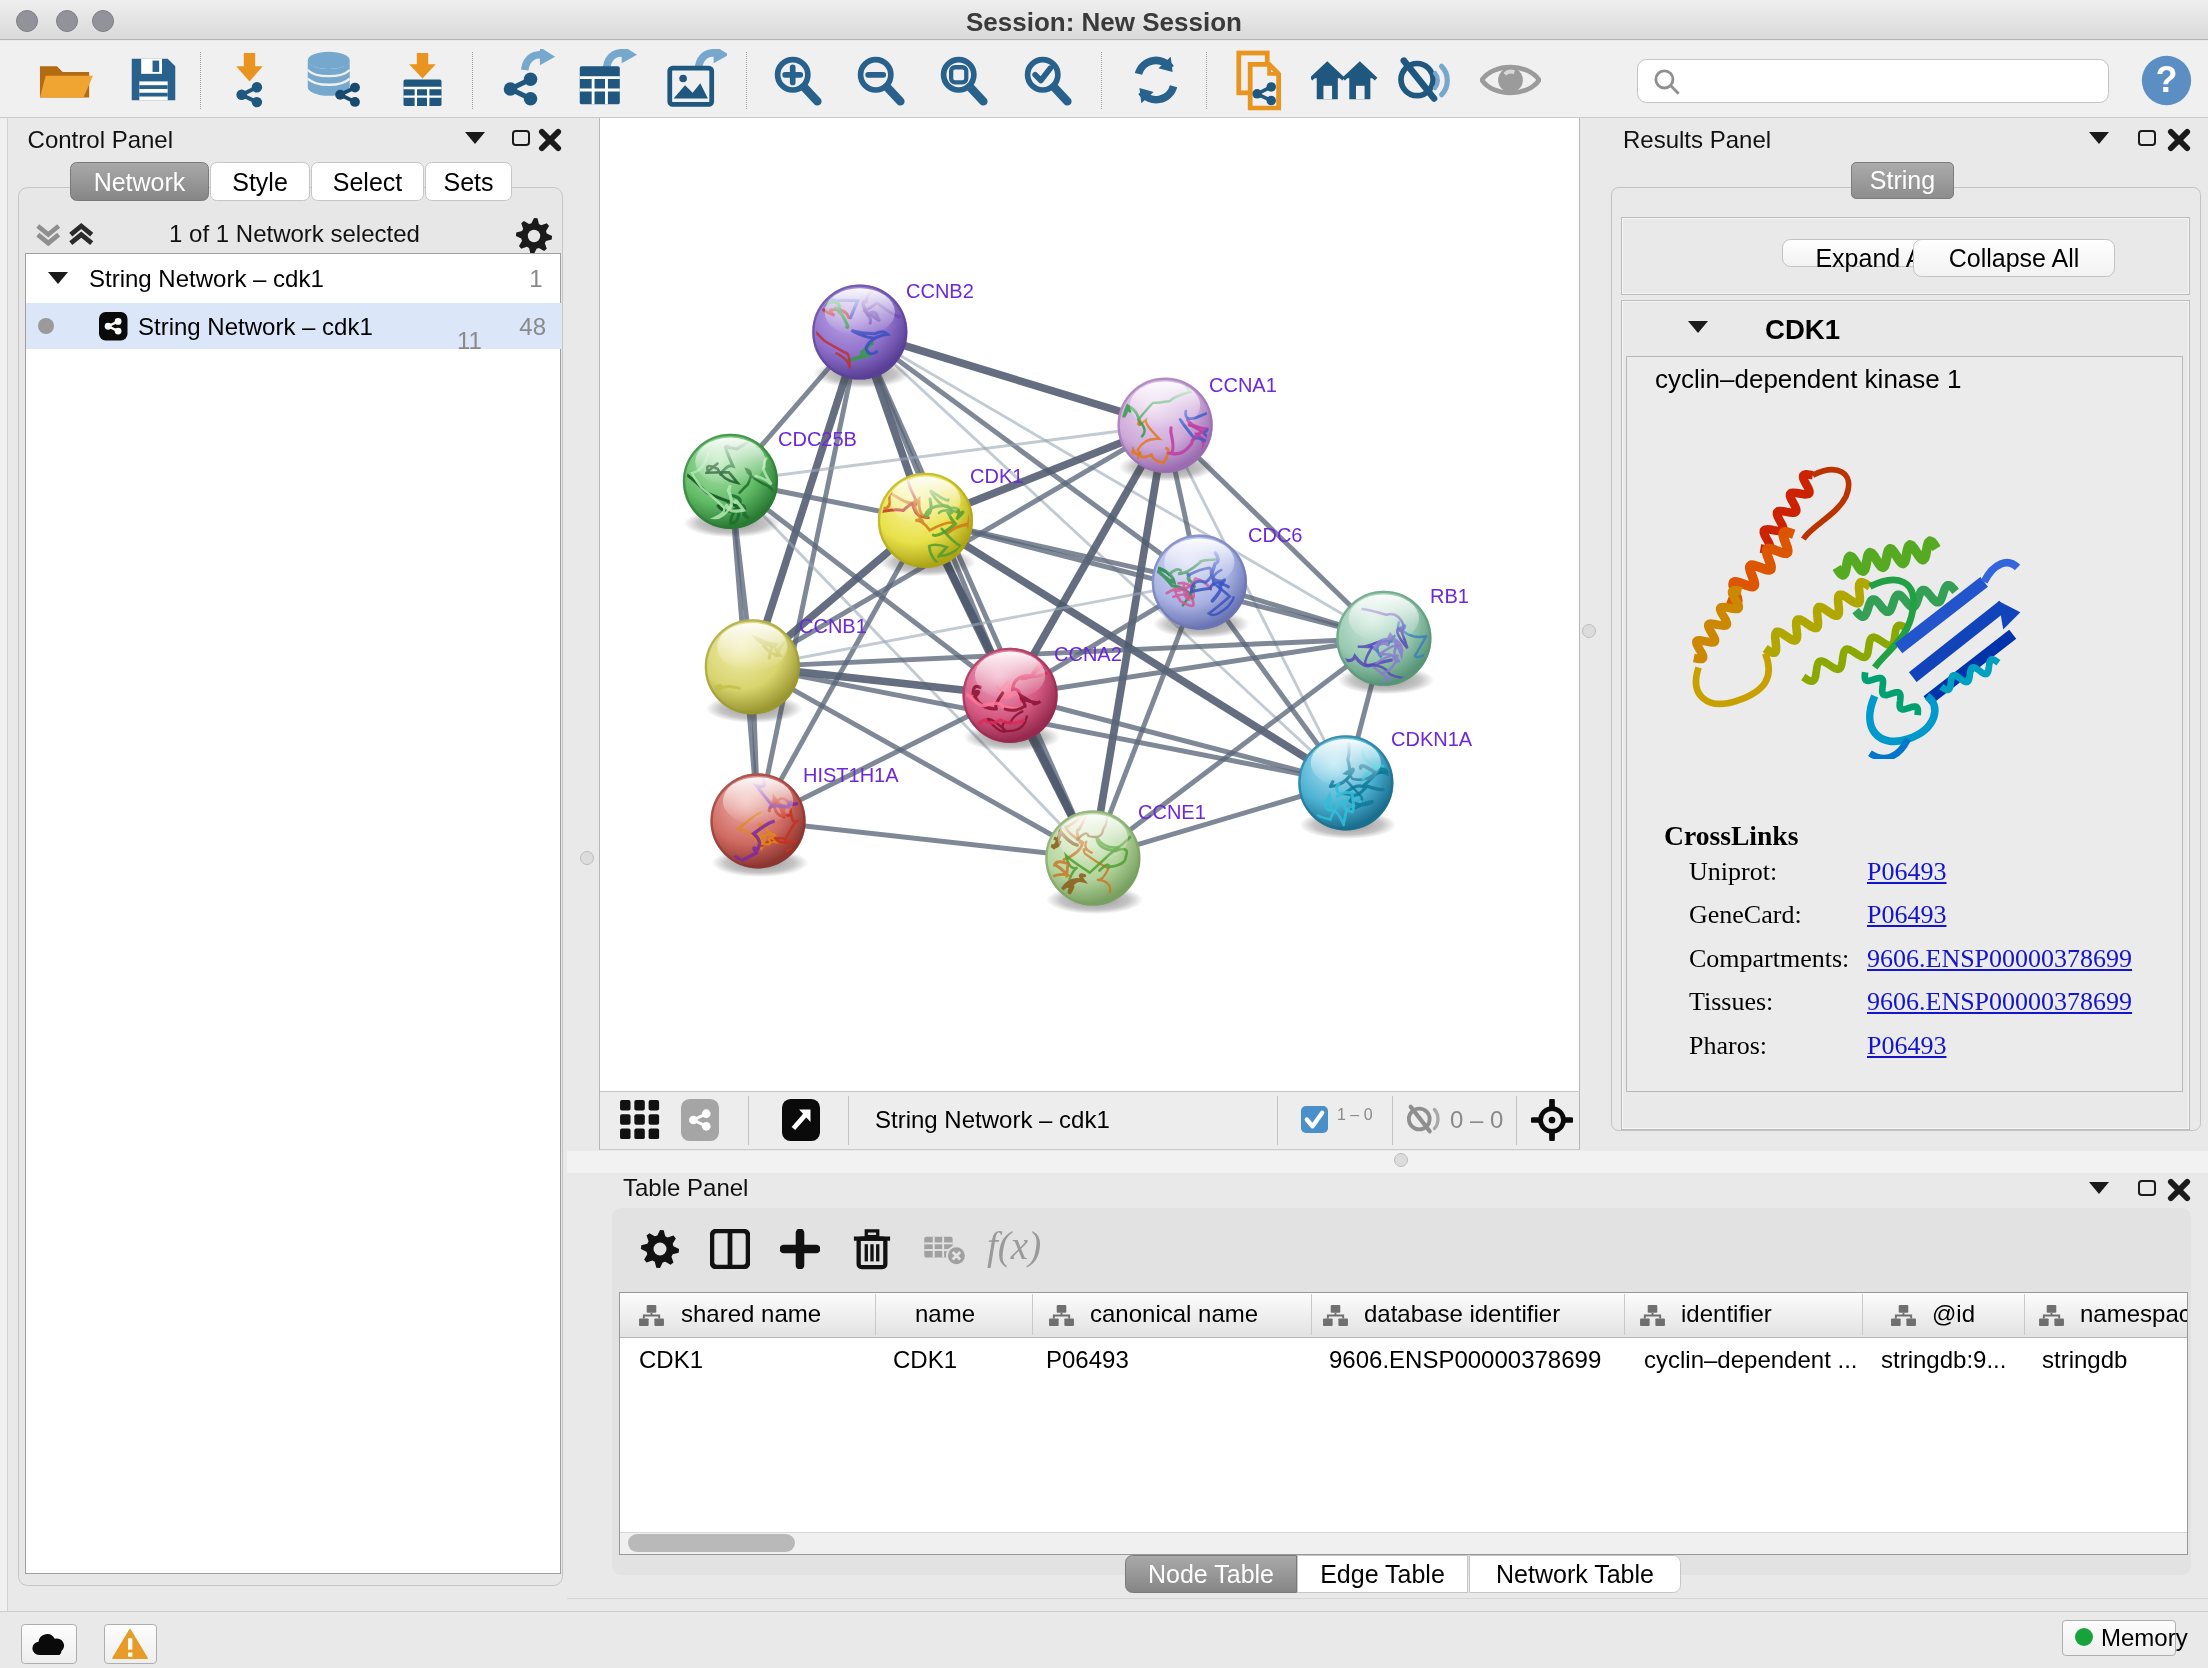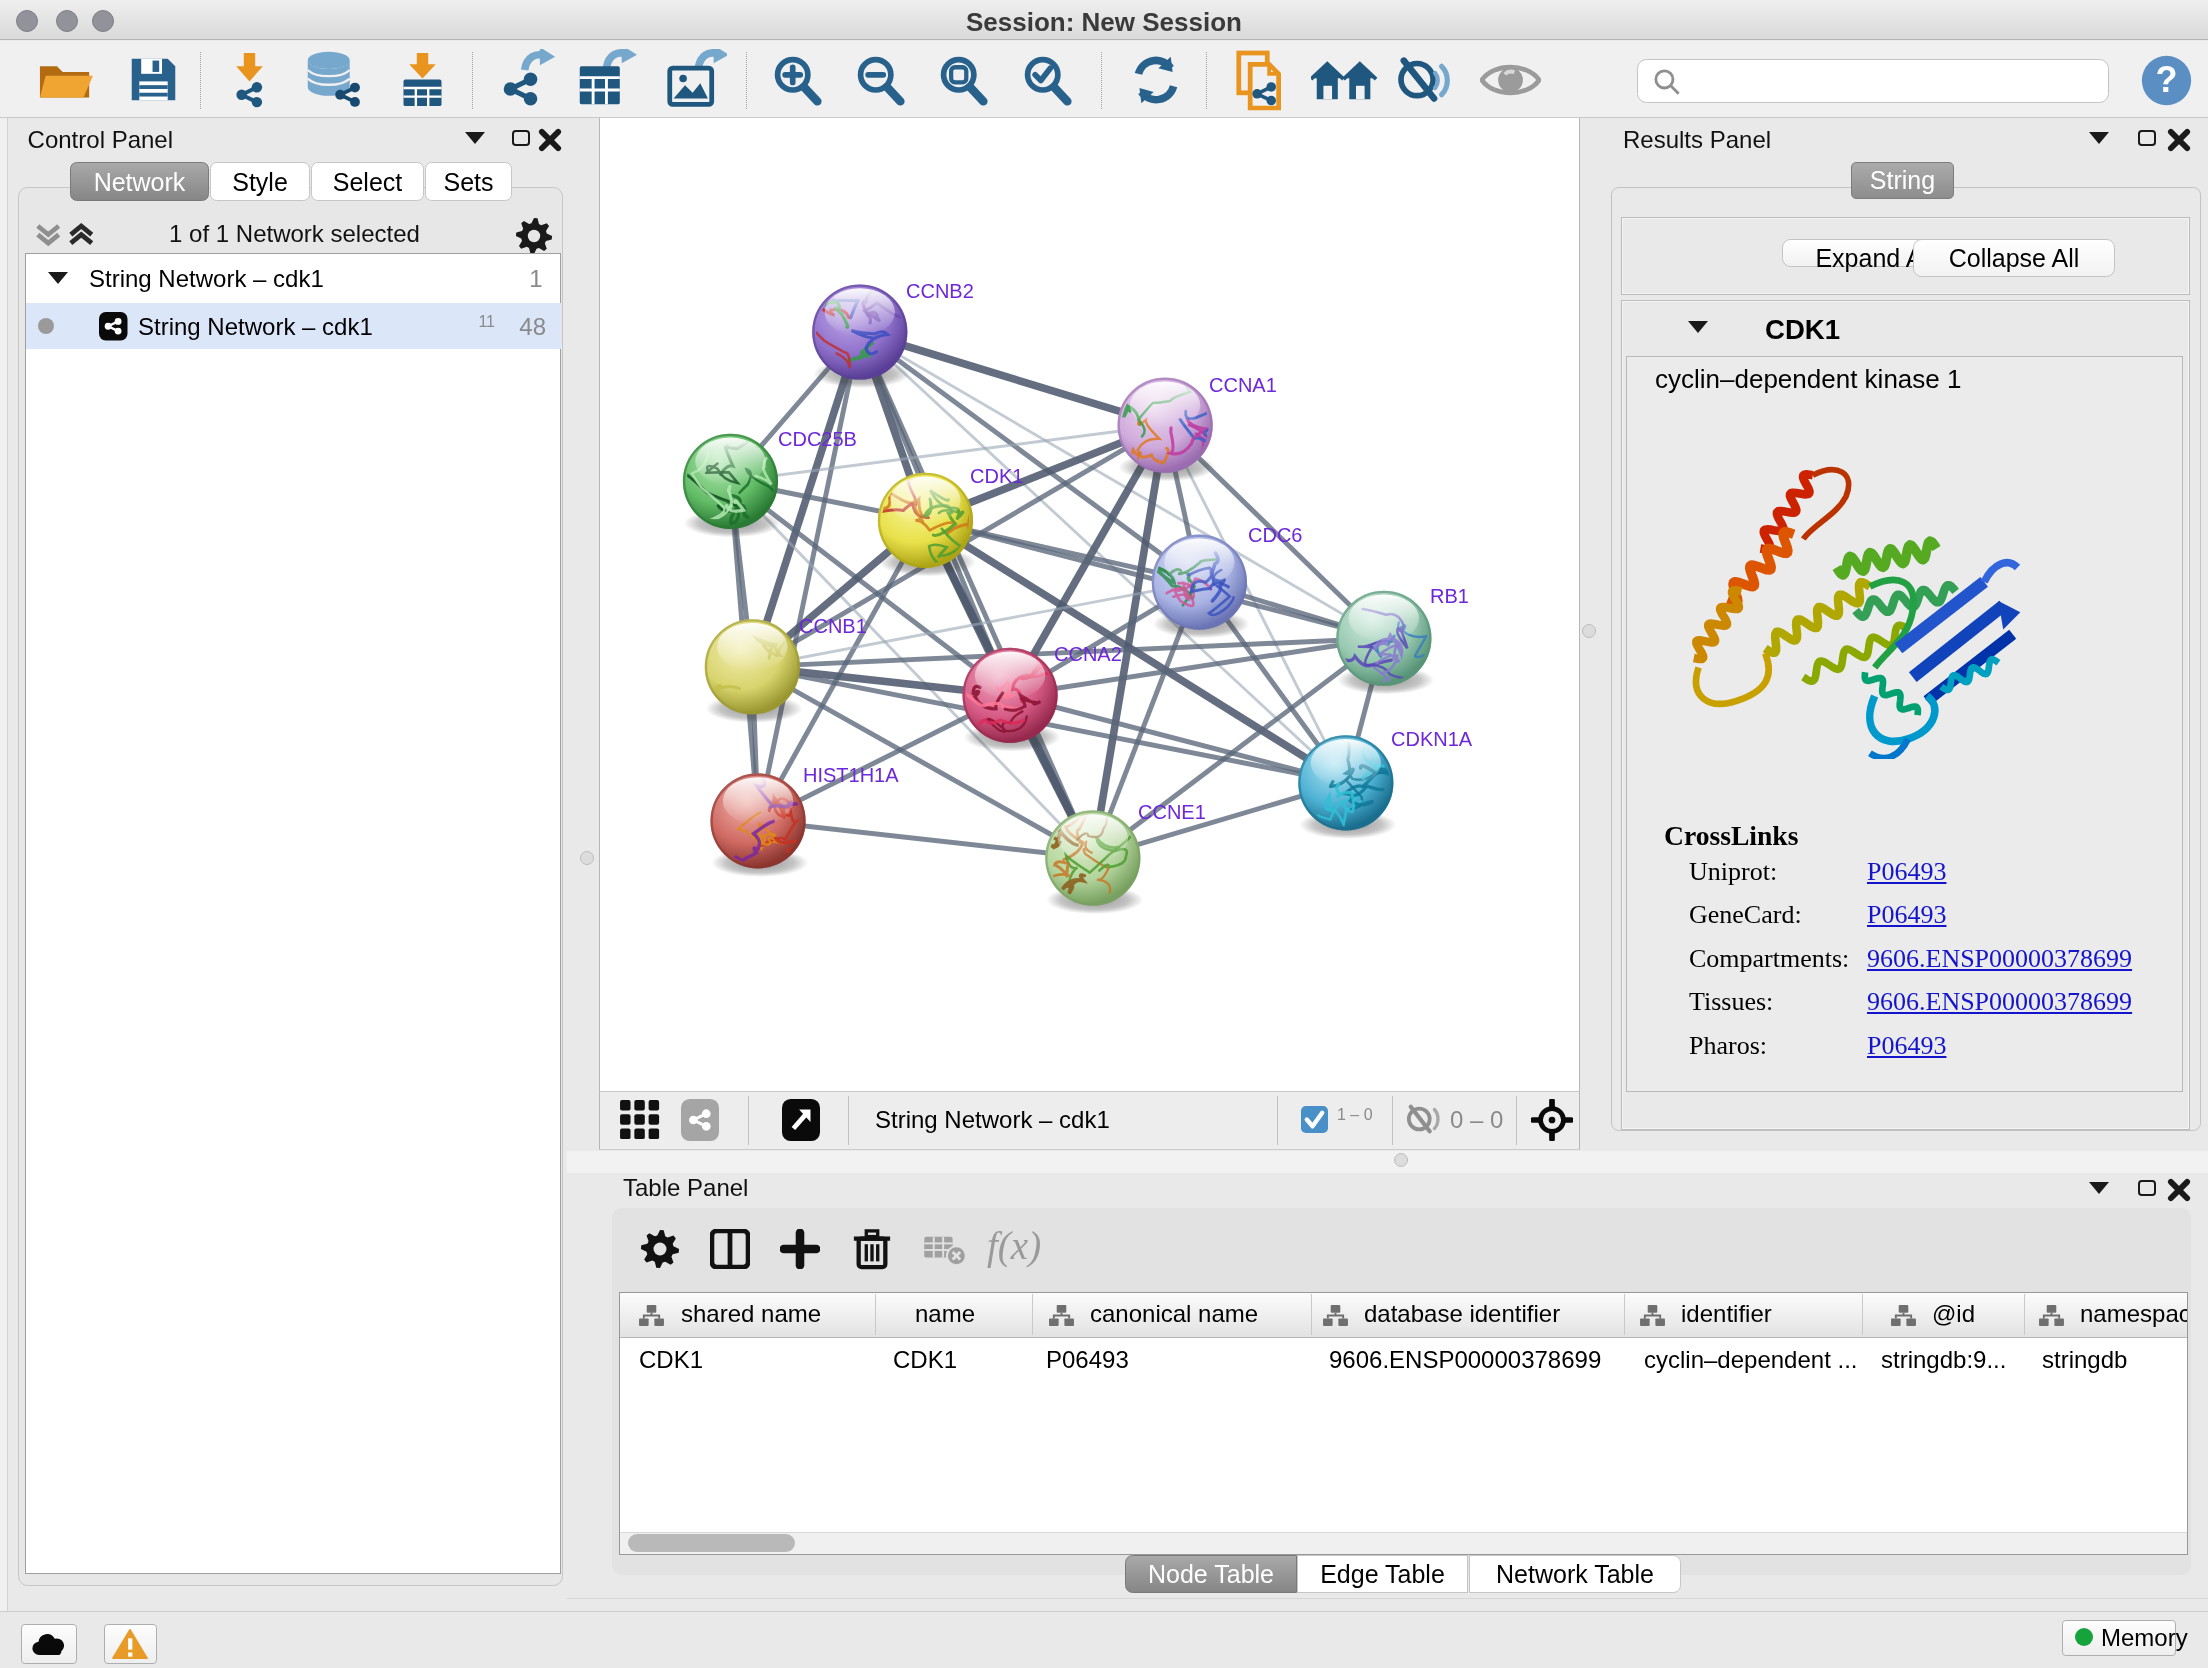--- a/index.html
+++ b/index.html
@@ -246,21 +246,21 @@
       <rect x="0" y="0" width="30" height="30" rx="7" fill="#0a0a0a"></rect>
       <g stroke="#fff" stroke-width="2.6" fill="#fff">
         <line x1="9.6" y1="15.0" x2="20.1" y2="9.9"></line>
         <line x1="9.6" y1="15.0" x2="20.1" y2="20.1"></line>
         <circle cx="9.6" cy="15.0" r="3.6" stroke="none"></circle>
         <circle cx="20.1" cy="9.9" r="3.6" stroke="none"></circle>
         <circle cx="20.1" cy="20.1" r="3.6" stroke="none"></circle>
       </g>
     </svg>
 <div class="abs" style="left:138px;top:313px;font-size:24px">String Network – cdk1</div>
-<div class="abs gray" style="left:457px;top:313px;font-size:16px;width:38px;text-align:right">11</div>
+<div class="abs gray" style="left:457px;top:327px;font-size:24px;width:38px;">11</div>
 <div class="abs gray" style="left:508px;top:313px;font-size:24px;width:38px;text-align:right">48</div>
 <div class="abs" style="left:580px;top:851px;width:14.3px;height:14.3px;border-radius:50%;background:#dcdcdc;border:1px solid #bdbdbd"></div>
 <div class="abs" style="left:1582px;top:624px;width:14.3px;height:14.3px;border-radius:50%;background:#dcdcdc;border:1px solid #bdbdbd"></div>
 <div class="abs" style="left:1394px;top:1153px;width:14.3px;height:14.3px;border-radius:50%;background:#dcdcdc;border:1px solid #bdbdbd"></div>
 <div class="abs netarea"></div>
 <svg class="abs" style="left:600px;top:118px" width="979" height="973" viewBox="0 0 1029 1023">
       <defs>
         <radialGradient id="gB2" cx="0.38" cy="0.3" r="0.75">
           <stop offset="0%" stop-color="#c3aae8"></stop>
           <stop offset="58%" stop-color="#8f71cc"></stop>

